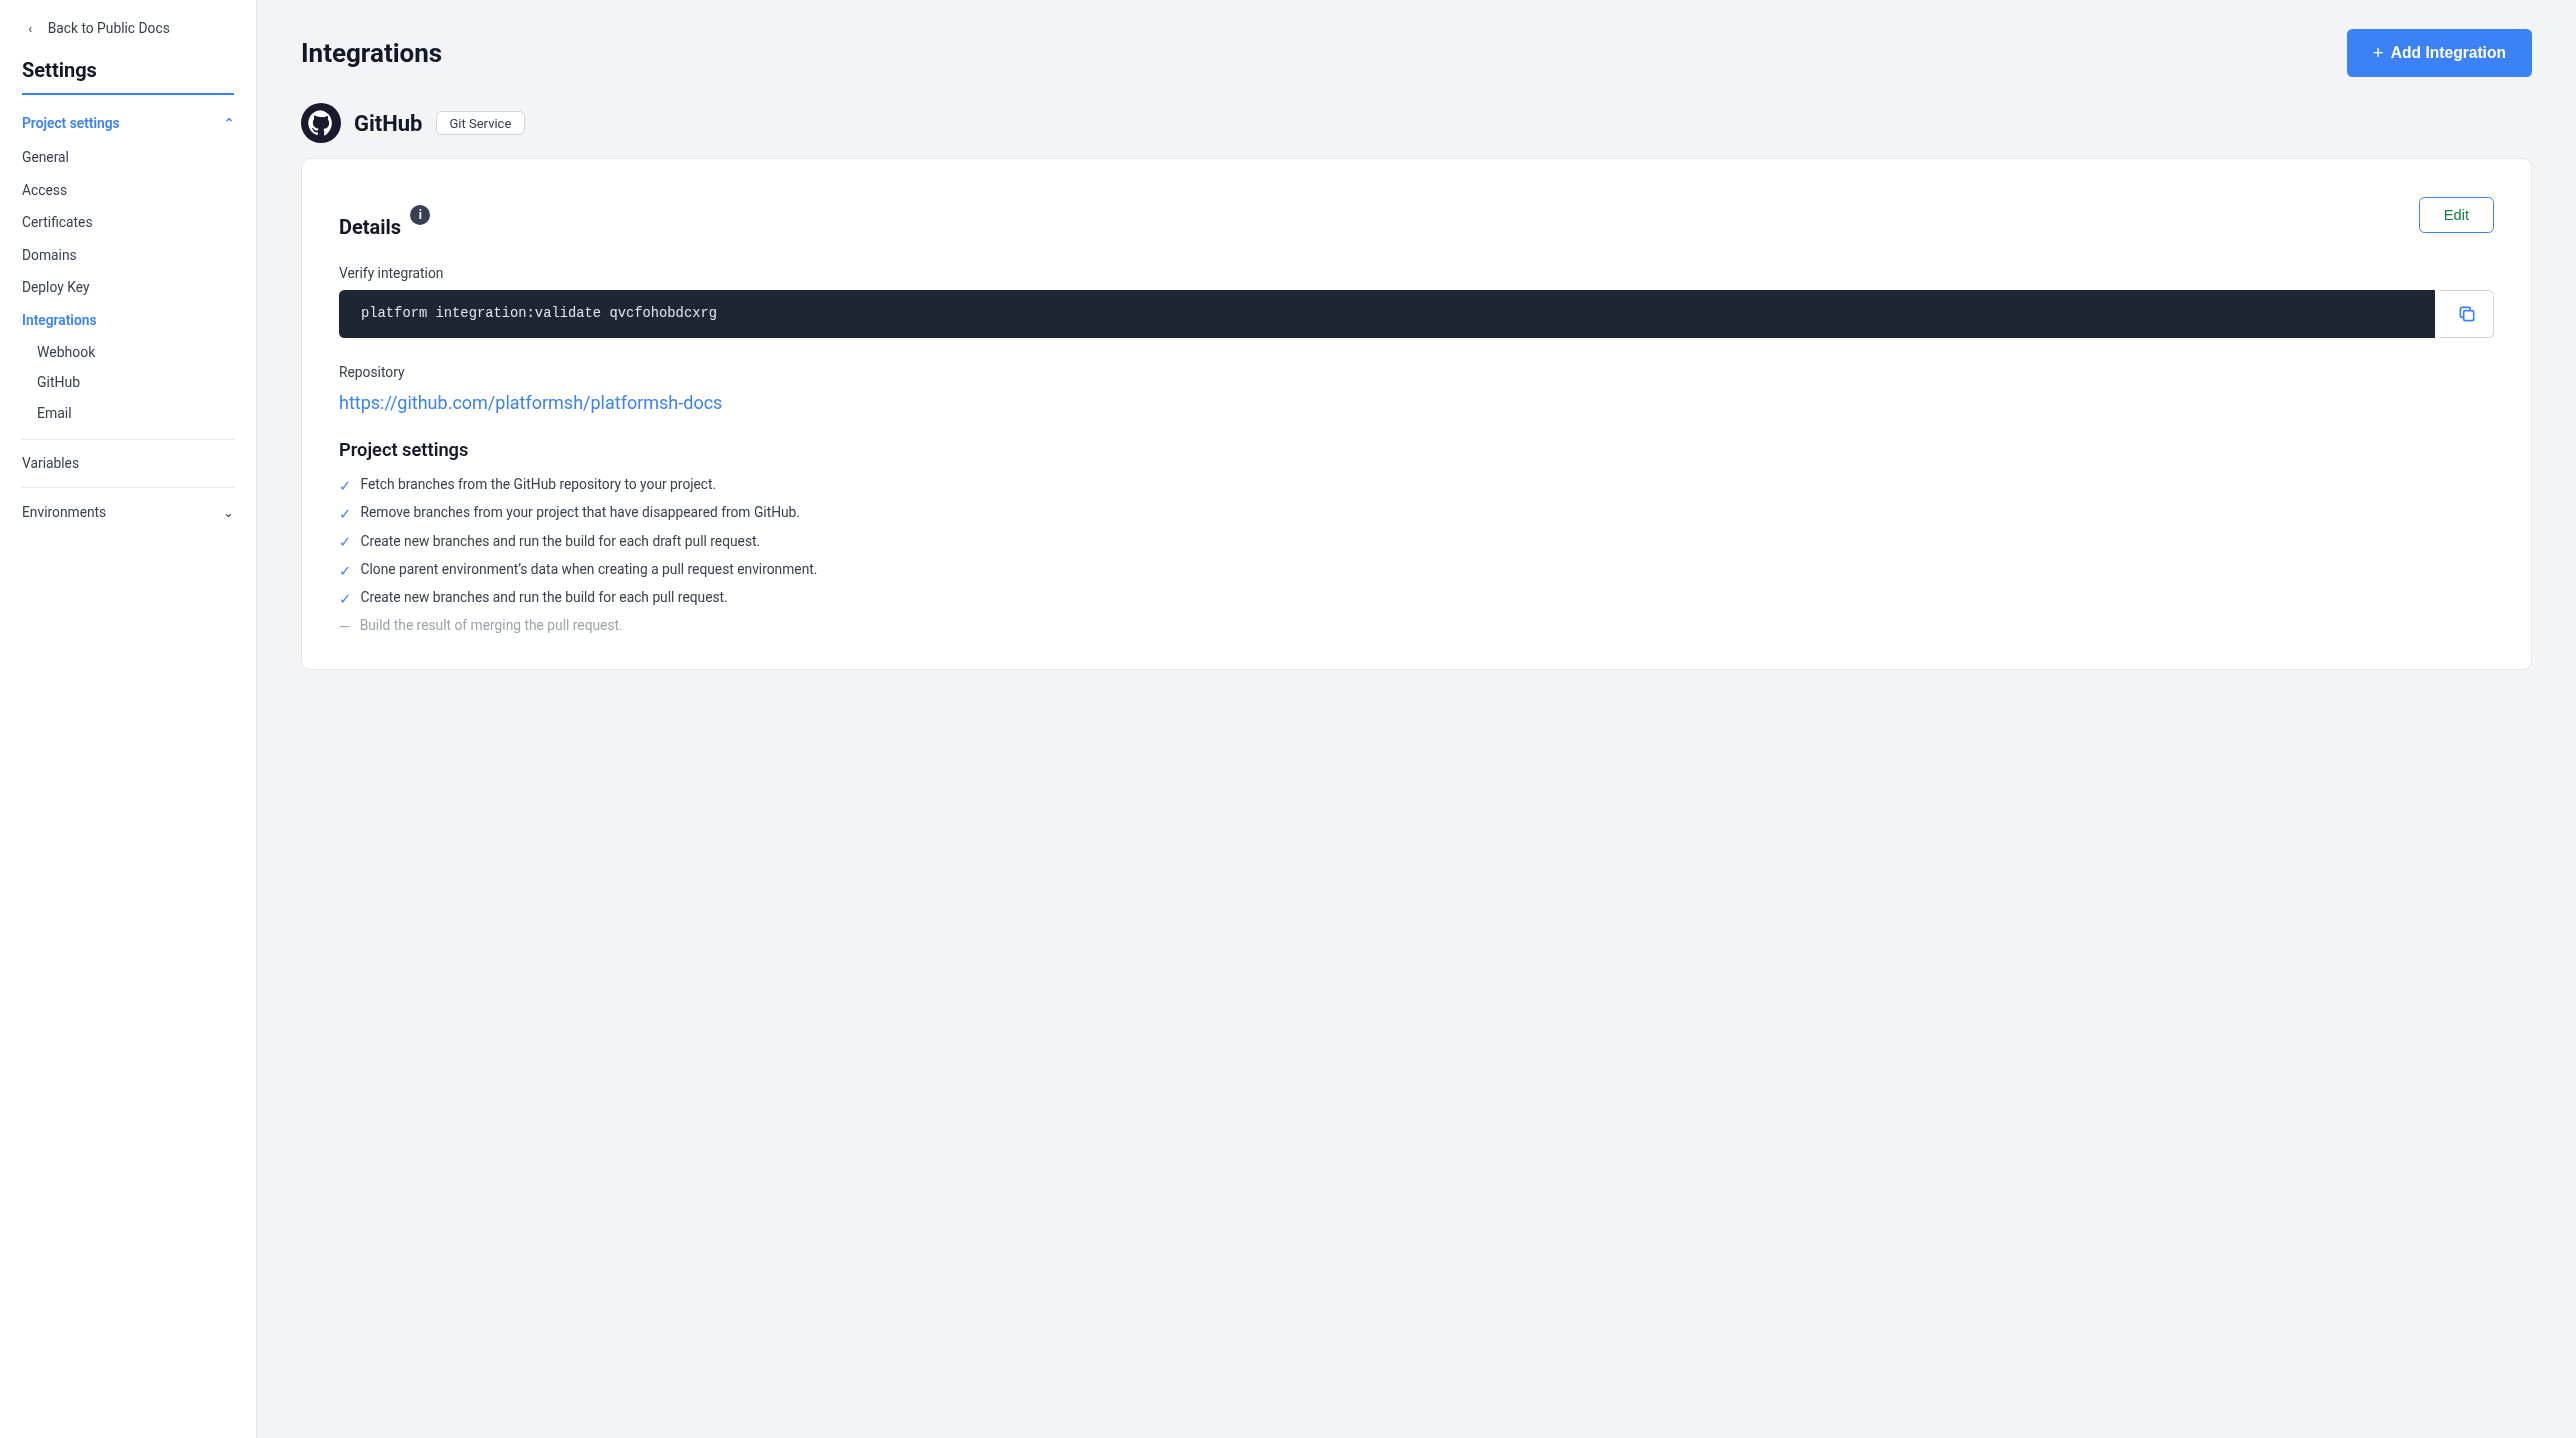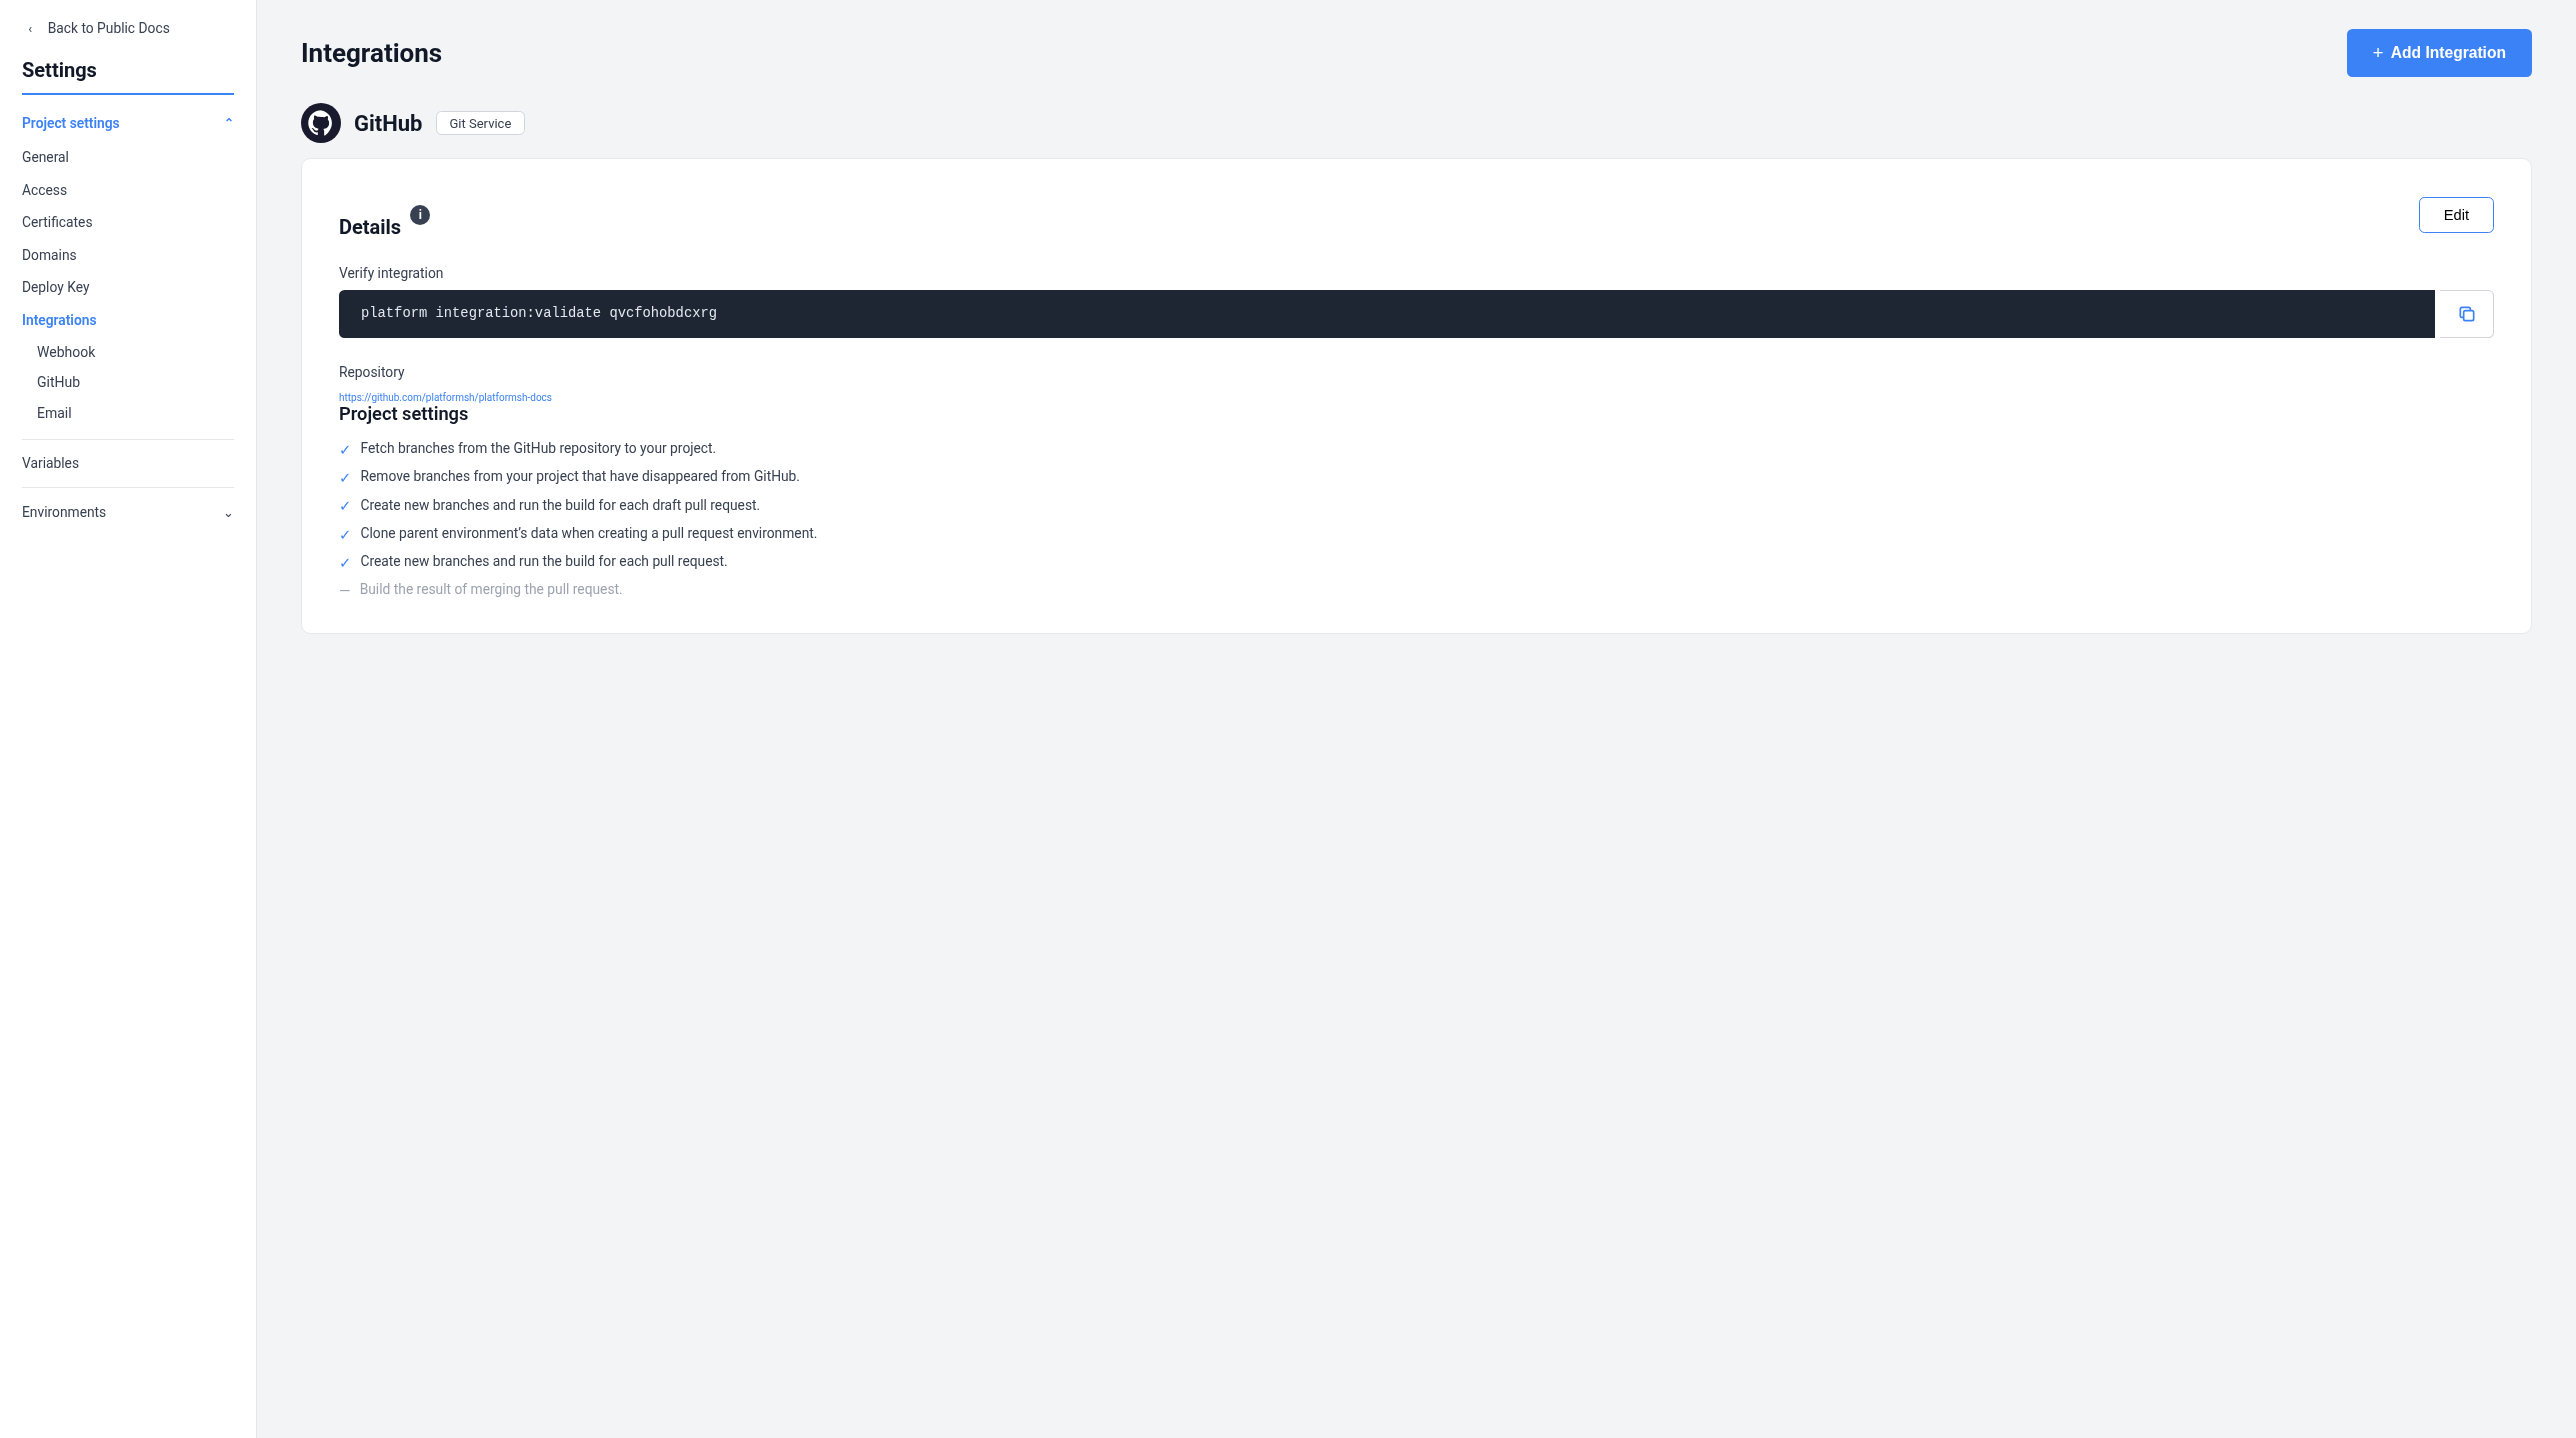--- a/index.html
+++ b/index.html
@@ -219,21 +219,21 @@
       display: inline-flex;
       align-items: center;
       justify-content: center;
       font-size: 12px;
       font-weight: 700;
       cursor: pointer;
     }
 
     .edit-btn {
       border: 1.4px solid #3b82f6;
-      color: #000000;
+      color: #15803d;
       background: #fff;
       border-radius: 5.5px;
       padding: 9.2px 24px;
       font-size: 14.7px;
       cursor: pointer;
       font-weight: 500;
     }
 
     .verify-label {
       font-size: 13.8px;
@@ -279,23 +279,24 @@
     }
 
     .repo-label {
       font-size: 13.8px;
       color: #374151;
       margin-bottom: 12px;
     }
 
     .repo-link {
       color: #3b82f6;
-      font-size: 10px;
+      font-size: 18px;
       text-decoration: none;
       display: block;
+      margin-bottom: 26px;
     }
 
     .project-settings-subtitle {
       font-size: 18.3px;
       font-weight: 600;
       color: #111827;
       margin-bottom: 16.5px;
     }
 
     .checklist {

